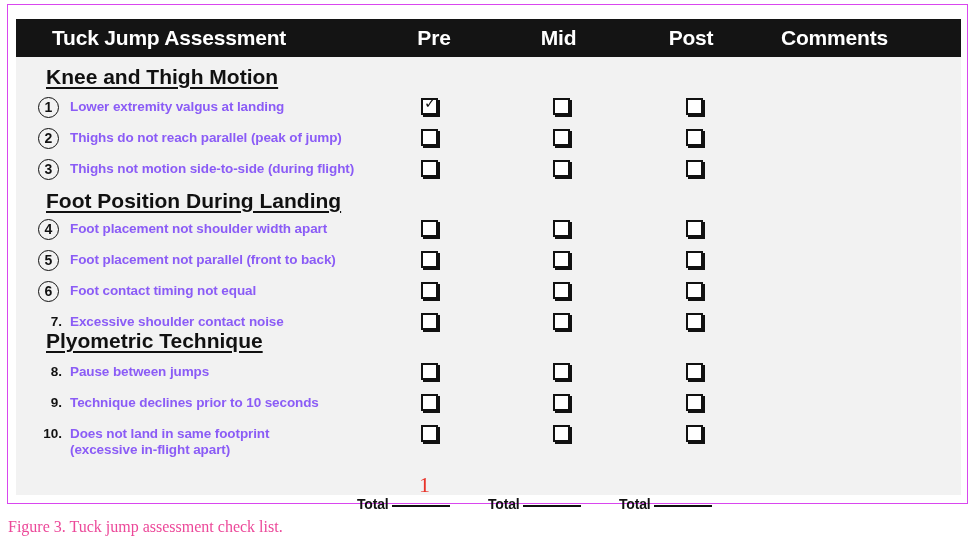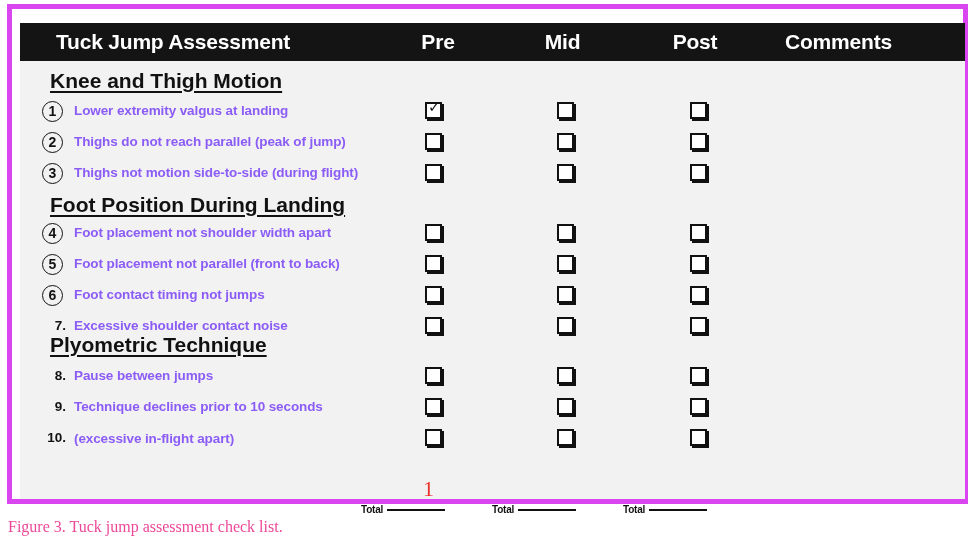--- a/index.html
+++ b/index.html
@@ -16,21 +16,21 @@
   }
 
   
   #figure-frame {
     position: absolute;
     left: 7px;
     top: 4px;
     width: 961px;
     height: 500px;
     box-sizing: border-box;
-    border: 5px solid #d946ef;
+    border: 1px solid #d946ef;
     background: #ffffff;
   }
   #figure-inner {
     position: absolute;
     left: 8px;
     top: 14px;
     width: 945px;
     height: 476px;
     background: #f2f2f2;
     box-sizing: border-box;
@@ -148,21 +148,21 @@
     font-family: "DejaVu Sans", sans-serif;
   }
   .cb-pre  { left: 405px; }
   .cb-mid  { left: 537px; }
   .cb-post { left: 670px; }
 
   
   #totals { position: absolute; left: 0; top: 418px; width: 945px; height: 40px; }
   .total-group { position: absolute; top: 18px; white-space: nowrap; }
   .total-label {
-    font-size: 10px;
+    font-size: 14px;
     font-weight: bold;
     color: #111;
     letter-spacing: -0.2px;
   }
   .total-line {
     display: inline-block;
     width: 58px;
     border-bottom: 2px solid #111;
     margin-left: 4px;
     vertical-align: 2px;
@@ -242,21 +242,21 @@
         </div>
         <div class="row" style="top: 193px;">
           <div class="num-circle">5</div>
           <div class="row-label"><span>Foot placement not parallel (front to back)</span></div>
           <div class="cb cb-pre"></div>
           <div class="cb cb-mid"></div>
           <div class="cb cb-post"></div>
         </div>
         <div class="row" style="top: 224px;">
           <div class="num-circle">6</div>
-          <div class="row-label"><span>Foot contact timing not jumps</span></div>
+          <div class="row-label"><span>Foot contact timing not equal</span></div>
           <div class="cb cb-pre"></div>
           <div class="cb cb-mid"></div>
           <div class="cb cb-post"></div>
         </div>
         <div class="row" style="top: 255px;">
           <div class="num-plain">7.</div>
           <div class="row-label plain"><span>Excessive shoulder contact noise</span></div>
           <div class="cb cb-pre"></div>
           <div class="cb cb-mid"></div>
           <div class="cb cb-post"></div>
@@ -271,21 +271,21 @@
         </div>
         <div class="row" style="top: 336px;">
           <div class="num-plain">9.</div>
           <div class="row-label plain"><span>Technique declines prior to 10 seconds</span></div>
           <div class="cb cb-pre"></div>
           <div class="cb cb-mid"></div>
           <div class="cb cb-post"></div>
         </div>
         <div class="row" style="top: 367px;">
           <div class="num-plain">10.</div>
-          <div class="row-label plain"><span class="sub">(excessive in-flight apart)</span></div>
+          <div class="row-label plain"><span>Does not land in same footprint</span><span class="sub">(excessive in-flight apart)</span></div>
           <div class="cb cb-pre"></div>
           <div class="cb cb-mid"></div>
           <div class="cb cb-post"></div>
         </div>
       </div>
 
     <div id="totals">
       <div class="total-group" id="total-pre">
         <span class="total-label">Total</span><span class="total-line"></span>
         <span class="total-value">1</span>

